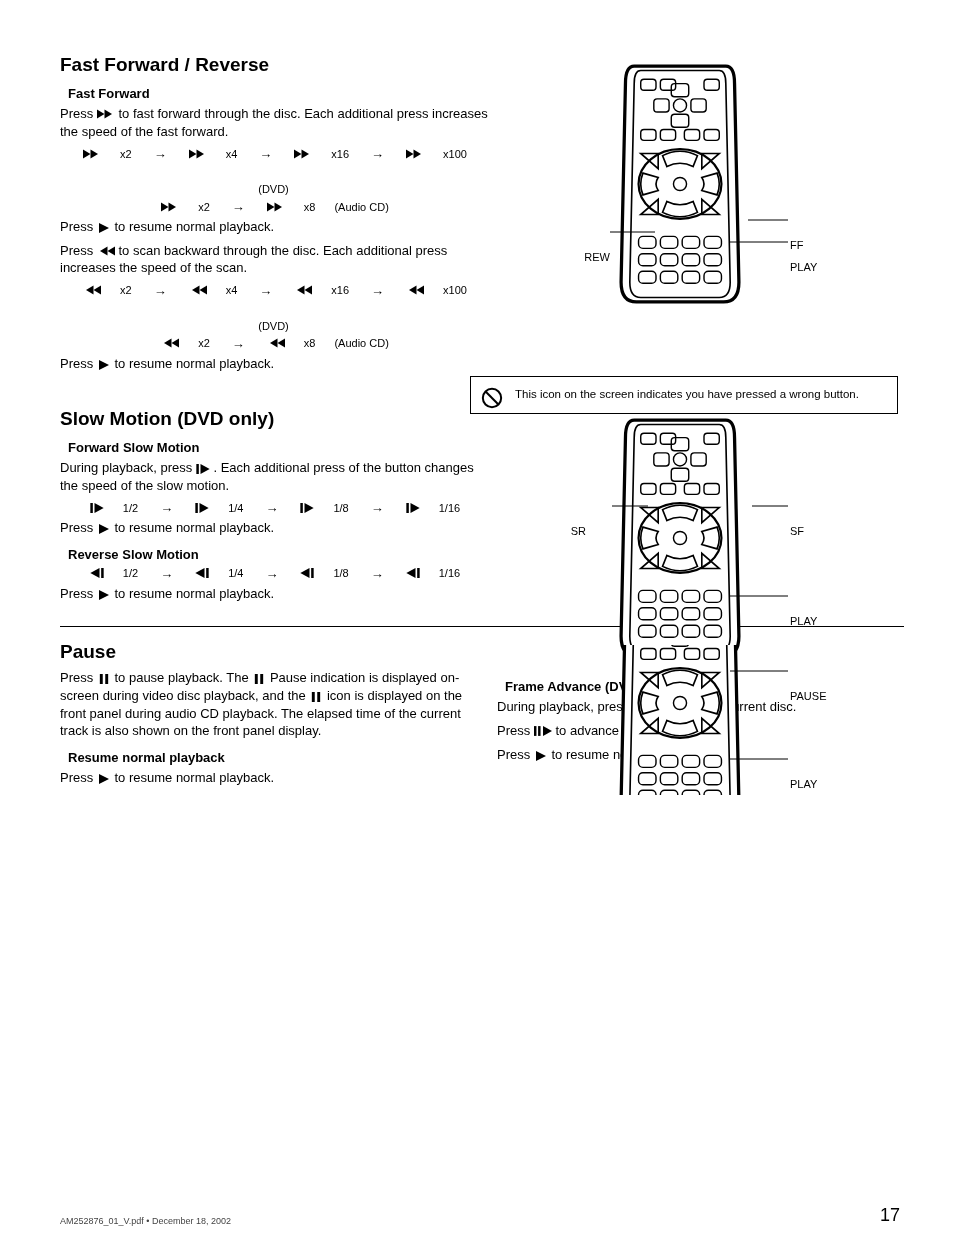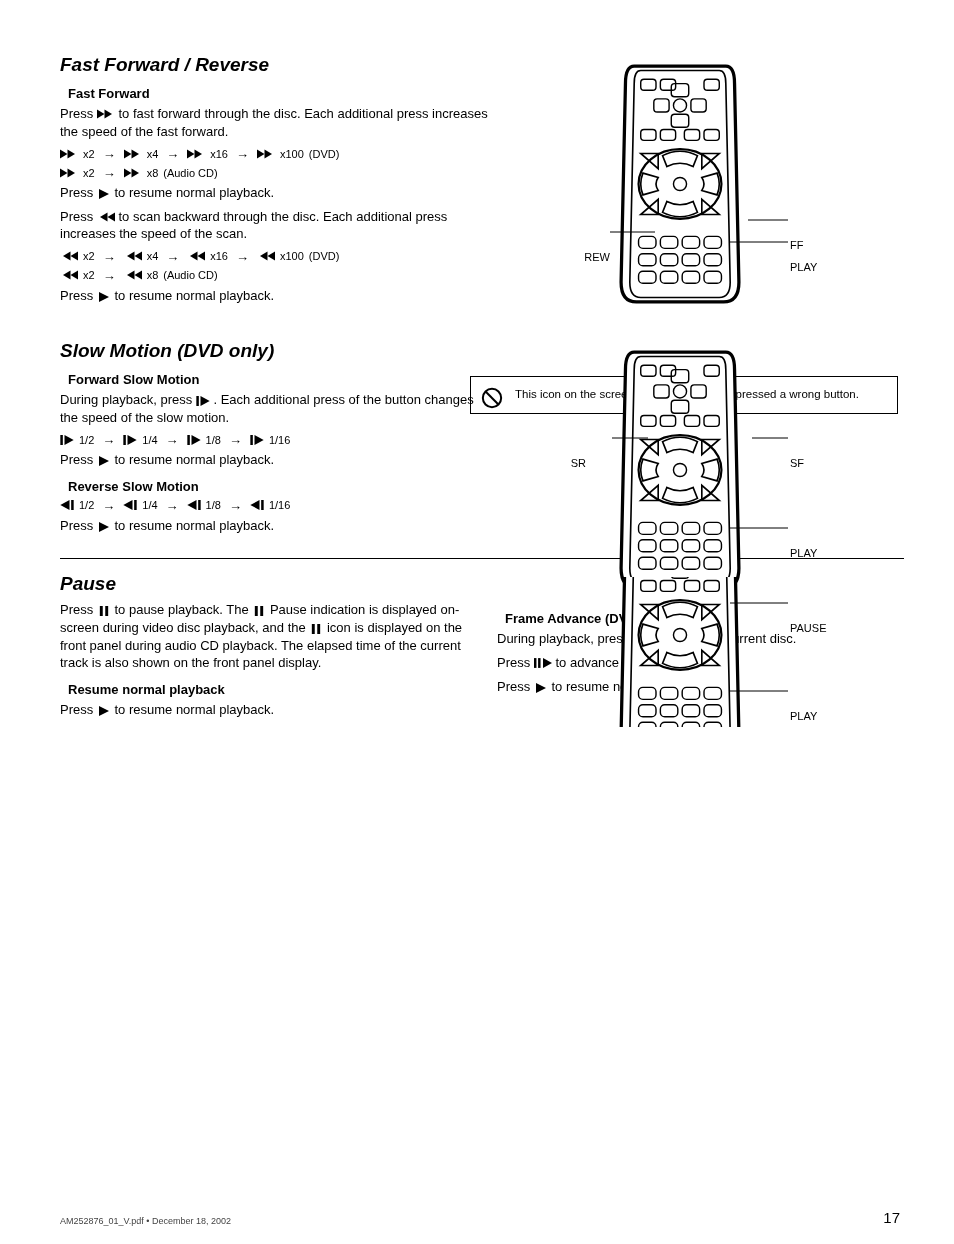--- a/index.html
+++ b/index.html
@@ -17,26 +17,25 @@
     position: absolute;
     left: 60px;
     right: 50px;
     top: 40px;
   }
   .para { margin: 0 0 6px 0; line-height: 1.35; }
   h2.section {
     font-size: 19px;
     font-weight: bold;
     margin: 14px 0 6px 0;
-    font-style: italic;
   }
   .sub { font-weight: bold; margin: 10px 0 4px 8px; font-size: 13px; }
   .col-left { width: 430px; }
   .block { position: relative; }
-  .seq { display: flex; flex-wrap: wrap; align-items: center; gap: 8px; margin: 4px 0; }
+  .seq { display: flex; flex-wrap: wrap; align-items: center; gap: 22px; margin: 4px 0; justify-content: center; }
   .seq .lbl { font-size: 11px; margin-left: -3px; }
   .arrow::after { content: "→"; font-size: 13px; }
   svg.icon { width: 18px; height: 12px; vertical-align: -2px; }
   svg.icon.sm { width: 14px; height: 10px; }
   .remote-box { position: absolute; }
   .remote-caption { position: absolute; font-size: 11px; line-height: 1.2; margin-top: 25px; }
   .info-box {
     position: absolute;
     border: 1px solid #000;
     padding: 10px 12px 10px 44px;
@@ -50,21 +49,21 @@
   }
   hr.rule {
     border: none;
     border-top: 1px solid #000;
     margin: 0;
   }
   .page-num {
     position: absolute;
     right: 54px;
     bottom: 18px;
-    font-size: 15px;
+    font-size: 18px;
   }
   .footer-left {
     position: absolute;
     left: 60px;
     bottom: 18px;
     font-size: 9px;
     color: #444;
   }
 </style>
 </head>

